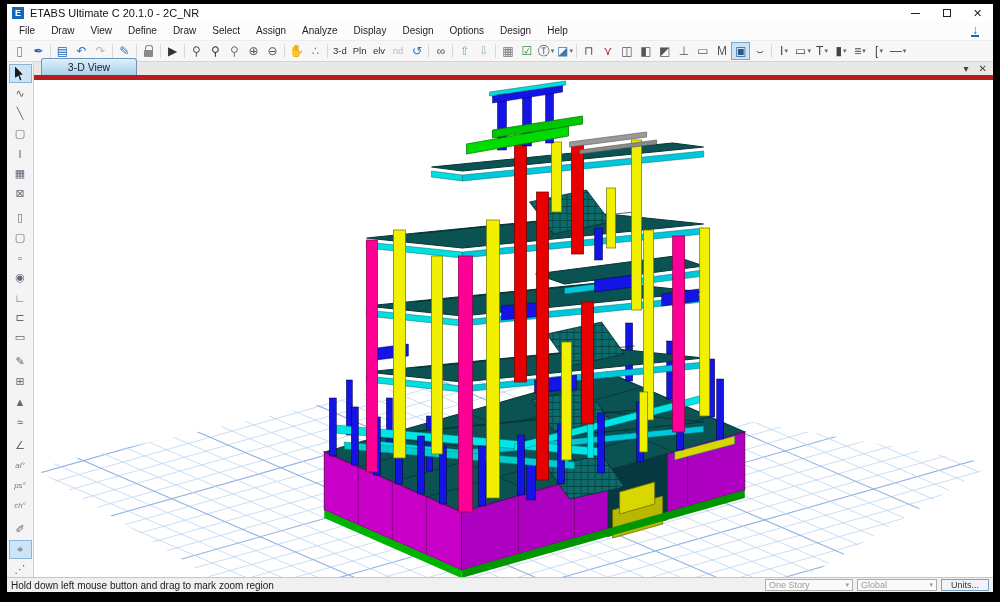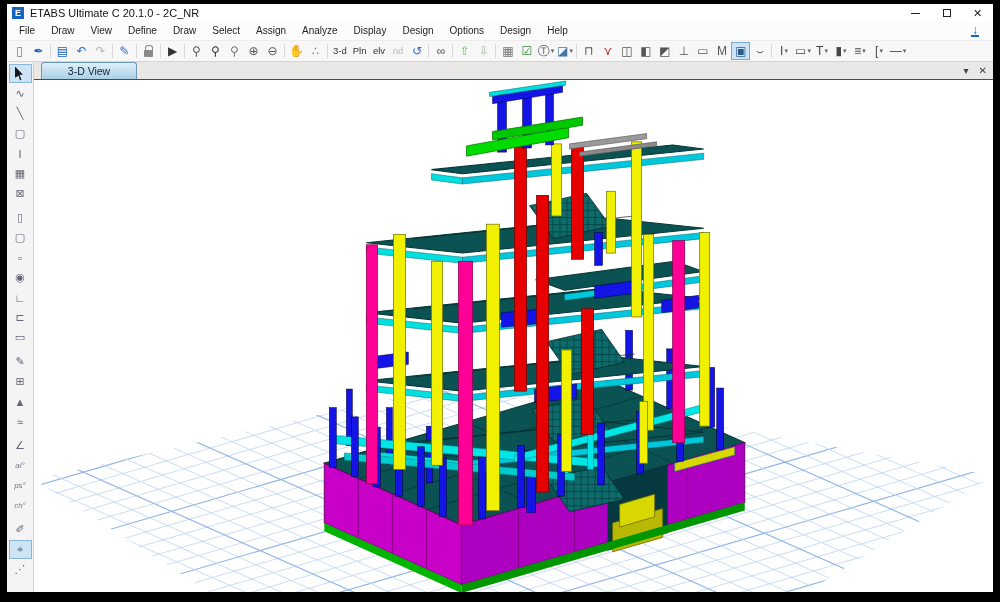--- a/index.html
+++ b/index.html
@@ -54,21 +54,21 @@
   .lt-btn.lt-text { font-size: 8px; color: #778; font-style: italic; }
   .lt-btn.active { background: #cde4f7; border: 1px solid #8ab4d8; }
   .lt-btn.gap { margin-top: 4px; }
   .cursor-glyph { display: inline-block; width: 10px; height: 14px; background: #1a1a1a;
                   clip-path: polygon(0% 0%, 78% 58%, 46% 60%, 64% 92%, 50% 100%, 36% 66%, 0% 80%); }
 
   .right-col { flex: 1 1 auto; display: flex; flex-direction: column; min-width: 0; }
 
   
   .tabbar { height: 18px; flex: 0 0 18px; background: #e9e8e6; display: flex; align-items: flex-end;
-            border-bottom: 1px solid #b91c1c; }
+            border-bottom: 5px solid #b91c1c; }
   .tab { margin-left: 7px; width: 96px; height: 17px; background: linear-gradient(#dff0fa, #a9cfe7);
          border: 1px solid #6b97b8; border-bottom: none; border-radius: 3px 3px 0 0;
          font-size: 10.5px; color: #123; display: flex; align-items: center; justify-content: center; cursor: default; }
   .tab-controls { margin-left: auto; display: flex; align-items: center; height: 100%; padding-right: 6px; gap: 10px; }
   .tab-ctrl { font-size: 10px; color: #444; cursor: default; }
 
   
   .canvas { flex: 1 1 auto; background: #ffffff; position: relative; min-height: 0; }
   .canvas svg { display: block; width: 100%; height: 100%; }
 
@@ -632,15 +632,29 @@
               <g stroke="#555555" stroke-width="0.6">
                 <polygon points="535,62 612,52 612,57 535,67" fill="var(--beam-gray)"></polygon>
                 <polygon points="545,70 622,60 622,64 545,74" fill="#8a8a8a"></polygon>
               </g>
             </g>
           </svg>
         </div>
       </div>
     </div>
 
+    <div class="statusbar">
+      <span class="status-msg">Hold down left mouse button and drag to mark zoom region</span>
+      <div class="status-right">
+        <div class="sel-box">
+          <span>One Story</span>
+          <span class="caret">▾</span>
+        </div>
+        <div class="sel-box" style="width:80px">
+          <span>Global</span>
+          <span class="caret">▾</span>
+        </div>
+        <div class="units-btn">Units...</div>
+      </div>
+    </div>
 
   </div>
 </div>
 
 </body></html>

